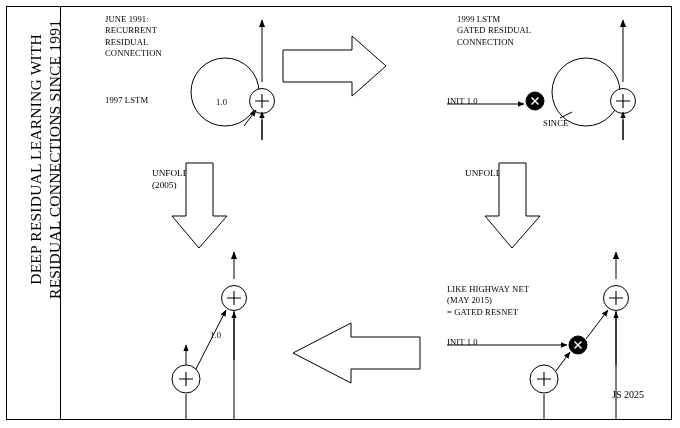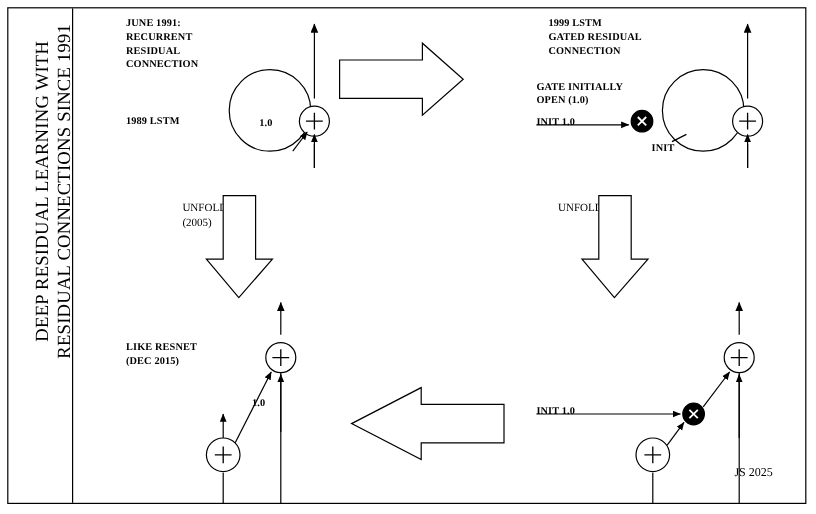--- a/index.html
+++ b/index.html
@@ -50,21 +50,20 @@
   .side-title .l1, .side-title .l2 { display: block; }
 
   .lbl {
     position: absolute;
     font-family: "Liberation Serif", serif;
     font-size: 8.6px;
     line-height: 1.32;
     color: #000;
     white-space: pre;
     letter-spacing: 0.1px;
-    font-weight: bold;
   }
   svg.layer {
     position: absolute;
     left: 0;
     top: 0;
     width: 680px;
     height: 428px;
     pointer-events: none;
   }
   .sig {
@@ -93,35 +92,34 @@
 
   <div class="side-title">
     <span class="l1">DEEP RESIDUAL LEARNING WITH</span>
     <span class="l2">RESIDUAL CONNECTIONS SINCE 1991</span>
   </div>
 
   <div class="lbl" style="left:105px; top:14px;">JUNE 1991:
 RECURRENT
 RESIDUAL
 CONNECTION</div>
-  <div class="lbl" style="left:105px; top:95px;">1989 LSTM</div>
+  <div class="lbl" style="left:105px; top:95px;">1997 LSTM</div>
   <div class="lbl" style="left:216px; top:97px;">1.0</div>
 
   <div class="lbl" style="left:457px; top:14px;">1999 LSTM
 GATED RESIDUAL
 CONNECTION</div>
-  <div class="lbl" style="left:447px; top:67px;">GATE INITIALLY
-OPEN (1.0)</div>
   <div class="lbl" style="left:447px; top:96px;">INIT 1.0</div>
-  <div class="lbl" style="left:543px; top:118px;">INIT</div>
-
-  <div class="lbl" style="left:105px; top:284px;">LIKE RESNET
-(DEC 2015)</div>
+  <div class="lbl" style="left:543px; top:118px;">SINCE</div>
+
   <div class="lbl" style="left:210px; top:330px;">1.0</div>
 
+  <div class="lbl" style="left:447px; top:284px;">LIKE HIGHWAY NET
+(MAY 2015)
+= GATED RESNET</div>
   <div class="lbl" style="left:447px; top:337px;">INIT 1.0</div>
 
   <div class="sig" style="left:612px; top:389px;">JS 2025</div>
 
   <div class="arrow-text" style="left:299px; top:50px; width:62px;">ADD
 GATE</div>
   <div class="arrow-text" style="left:152px; top:168px; width:78px; text-align:left;">UNFOLD
 (2005)</div>
   <div class="arrow-text" style="left:465px; top:168px; width:78px; text-align:left;">UNFOLD</div>
   <div class="arrow-text" style="left:338px; top:337px; width:62px;">OPEN

